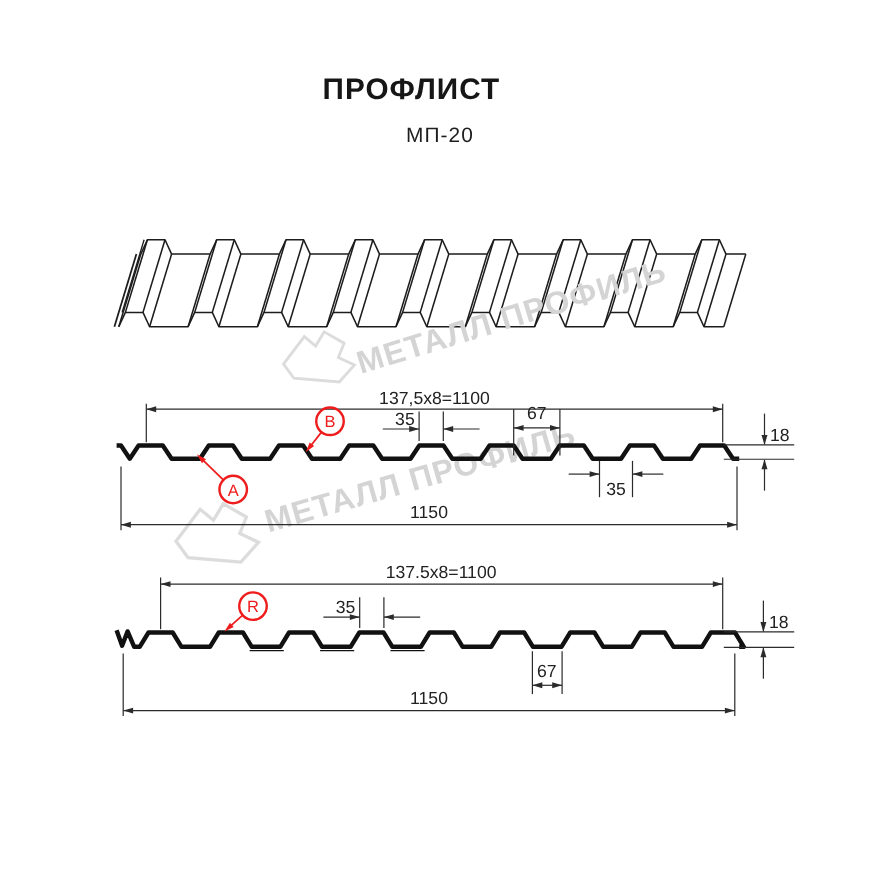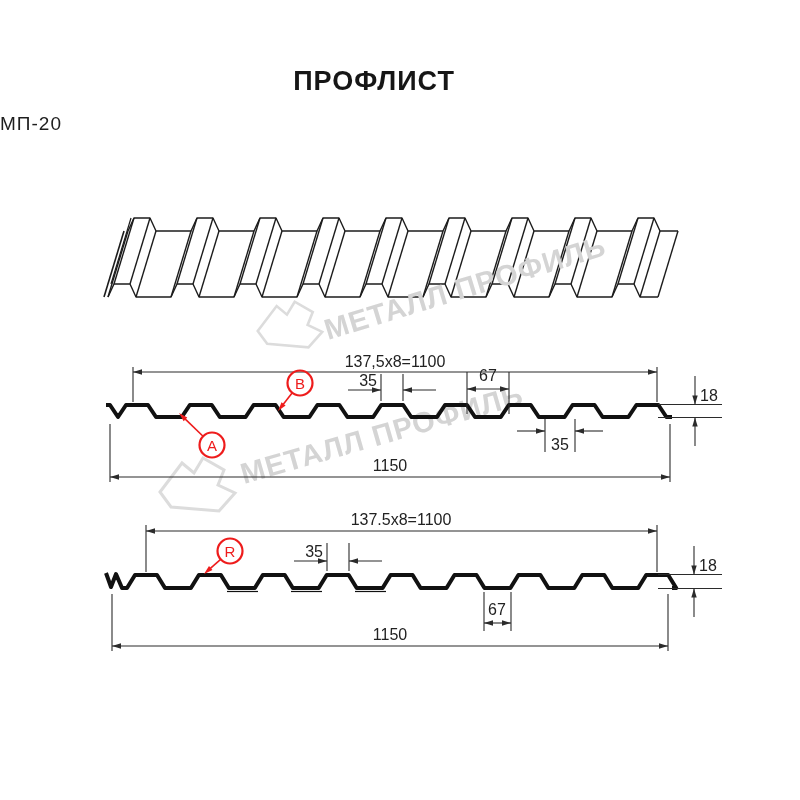--- a/index.html
+++ b/index.html
@@ -1,20 +1,20 @@
 <!DOCTYPE html>
 <html><head>
 <meta charset="utf-8">
 <style>
   html,body{margin:0;padding:0;background:#fff;}
   .page{position:relative;width:800px;height:800px;background:#ffffff;overflow:hidden;
         font-family:"Liberation Sans", sans-serif;}
   .title{position:absolute;top:66px;left:0;width:748px;text-align:center;
          font-size:27px;font-weight:bold;letter-spacing:1px;color:#161616;}
-  .subtitle{position:absolute;top:113px;left:0;width:800px;text-align:left;
+  .subtitle{position:absolute;top:113px;left:0;width:800px;text-align:center;
          font-size:19px;font-weight:500;letter-spacing:1px;color:#1e1e1e;}
   .footer{position:absolute;top:703px;left:0;width:800px;text-align:center;
          font-size:20px;letter-spacing:1.5px;color:#2e2e2e;}
   svg{position:absolute;top:0;left:0;}
   .dim{font-family:"Liberation Sans", sans-serif;font-size:16px;fill:#222;}
   .wm{font-family:"Liberation Sans", sans-serif;font-weight:bold;font-size:29px;
       letter-spacing:1px;fill:#d4d4d4;}
   .redlbl{font-family:"Liberation Sans", sans-serif;font-size:15px;}
 </style>
 </head>

